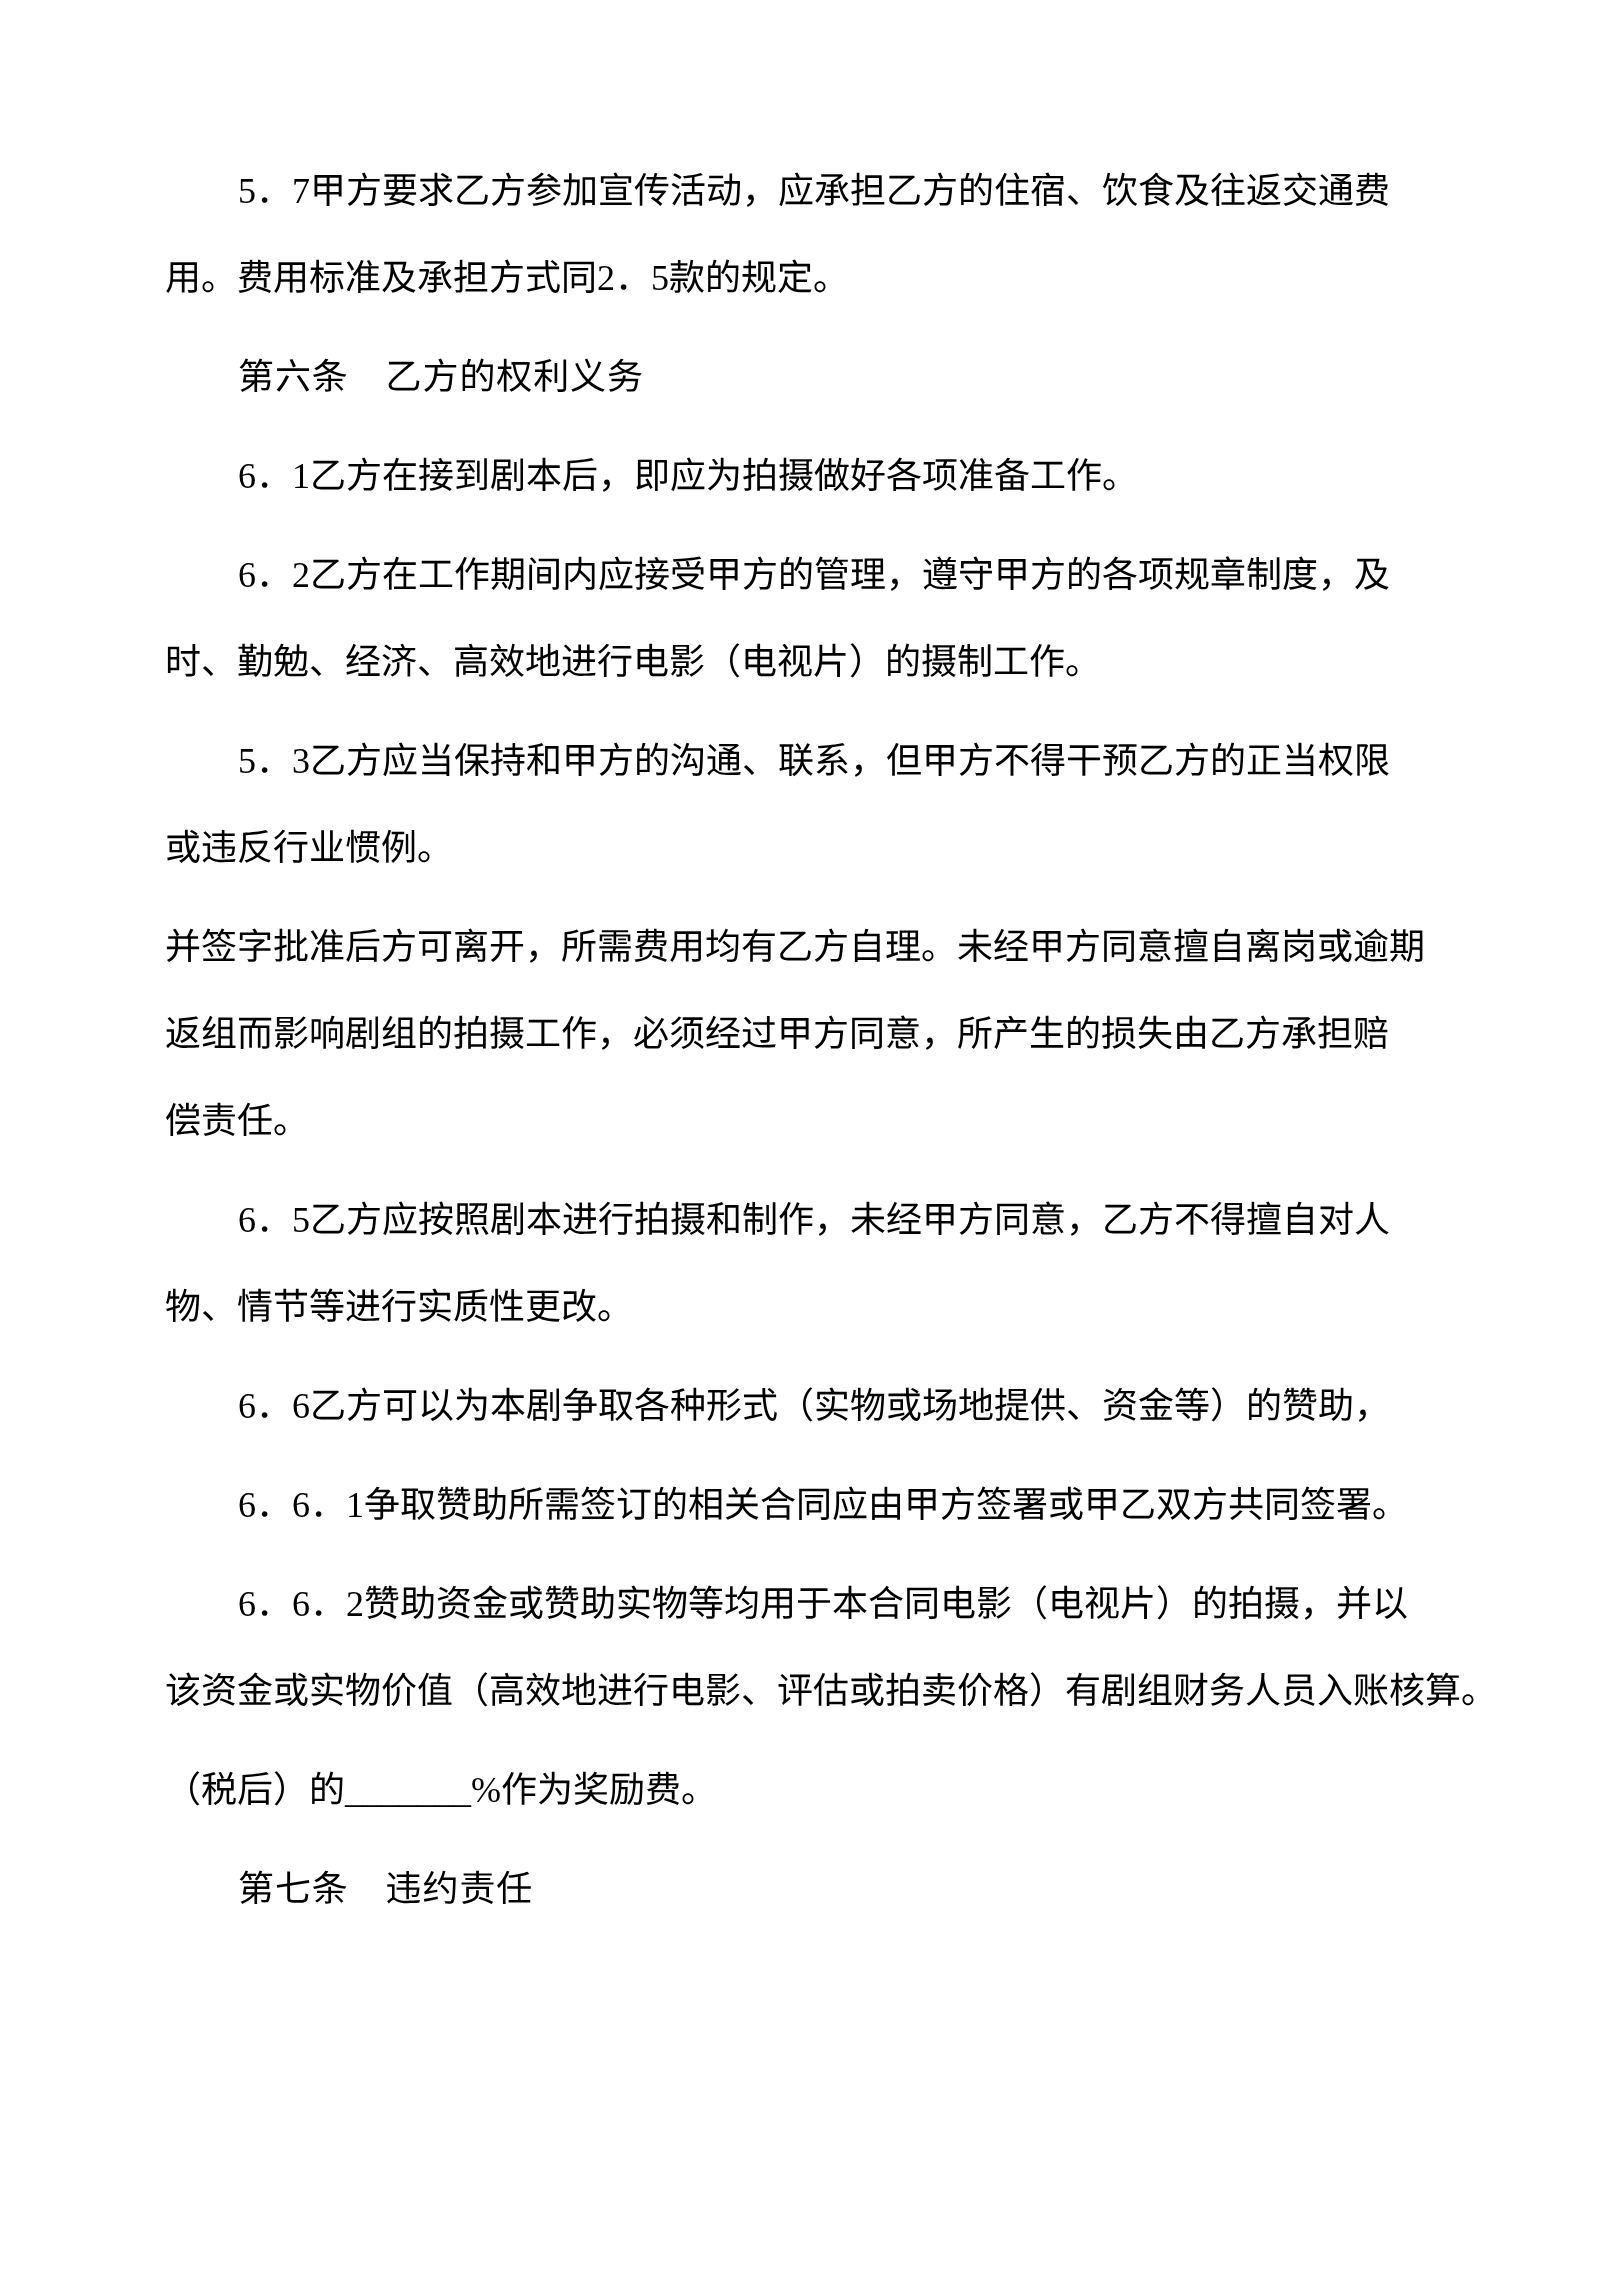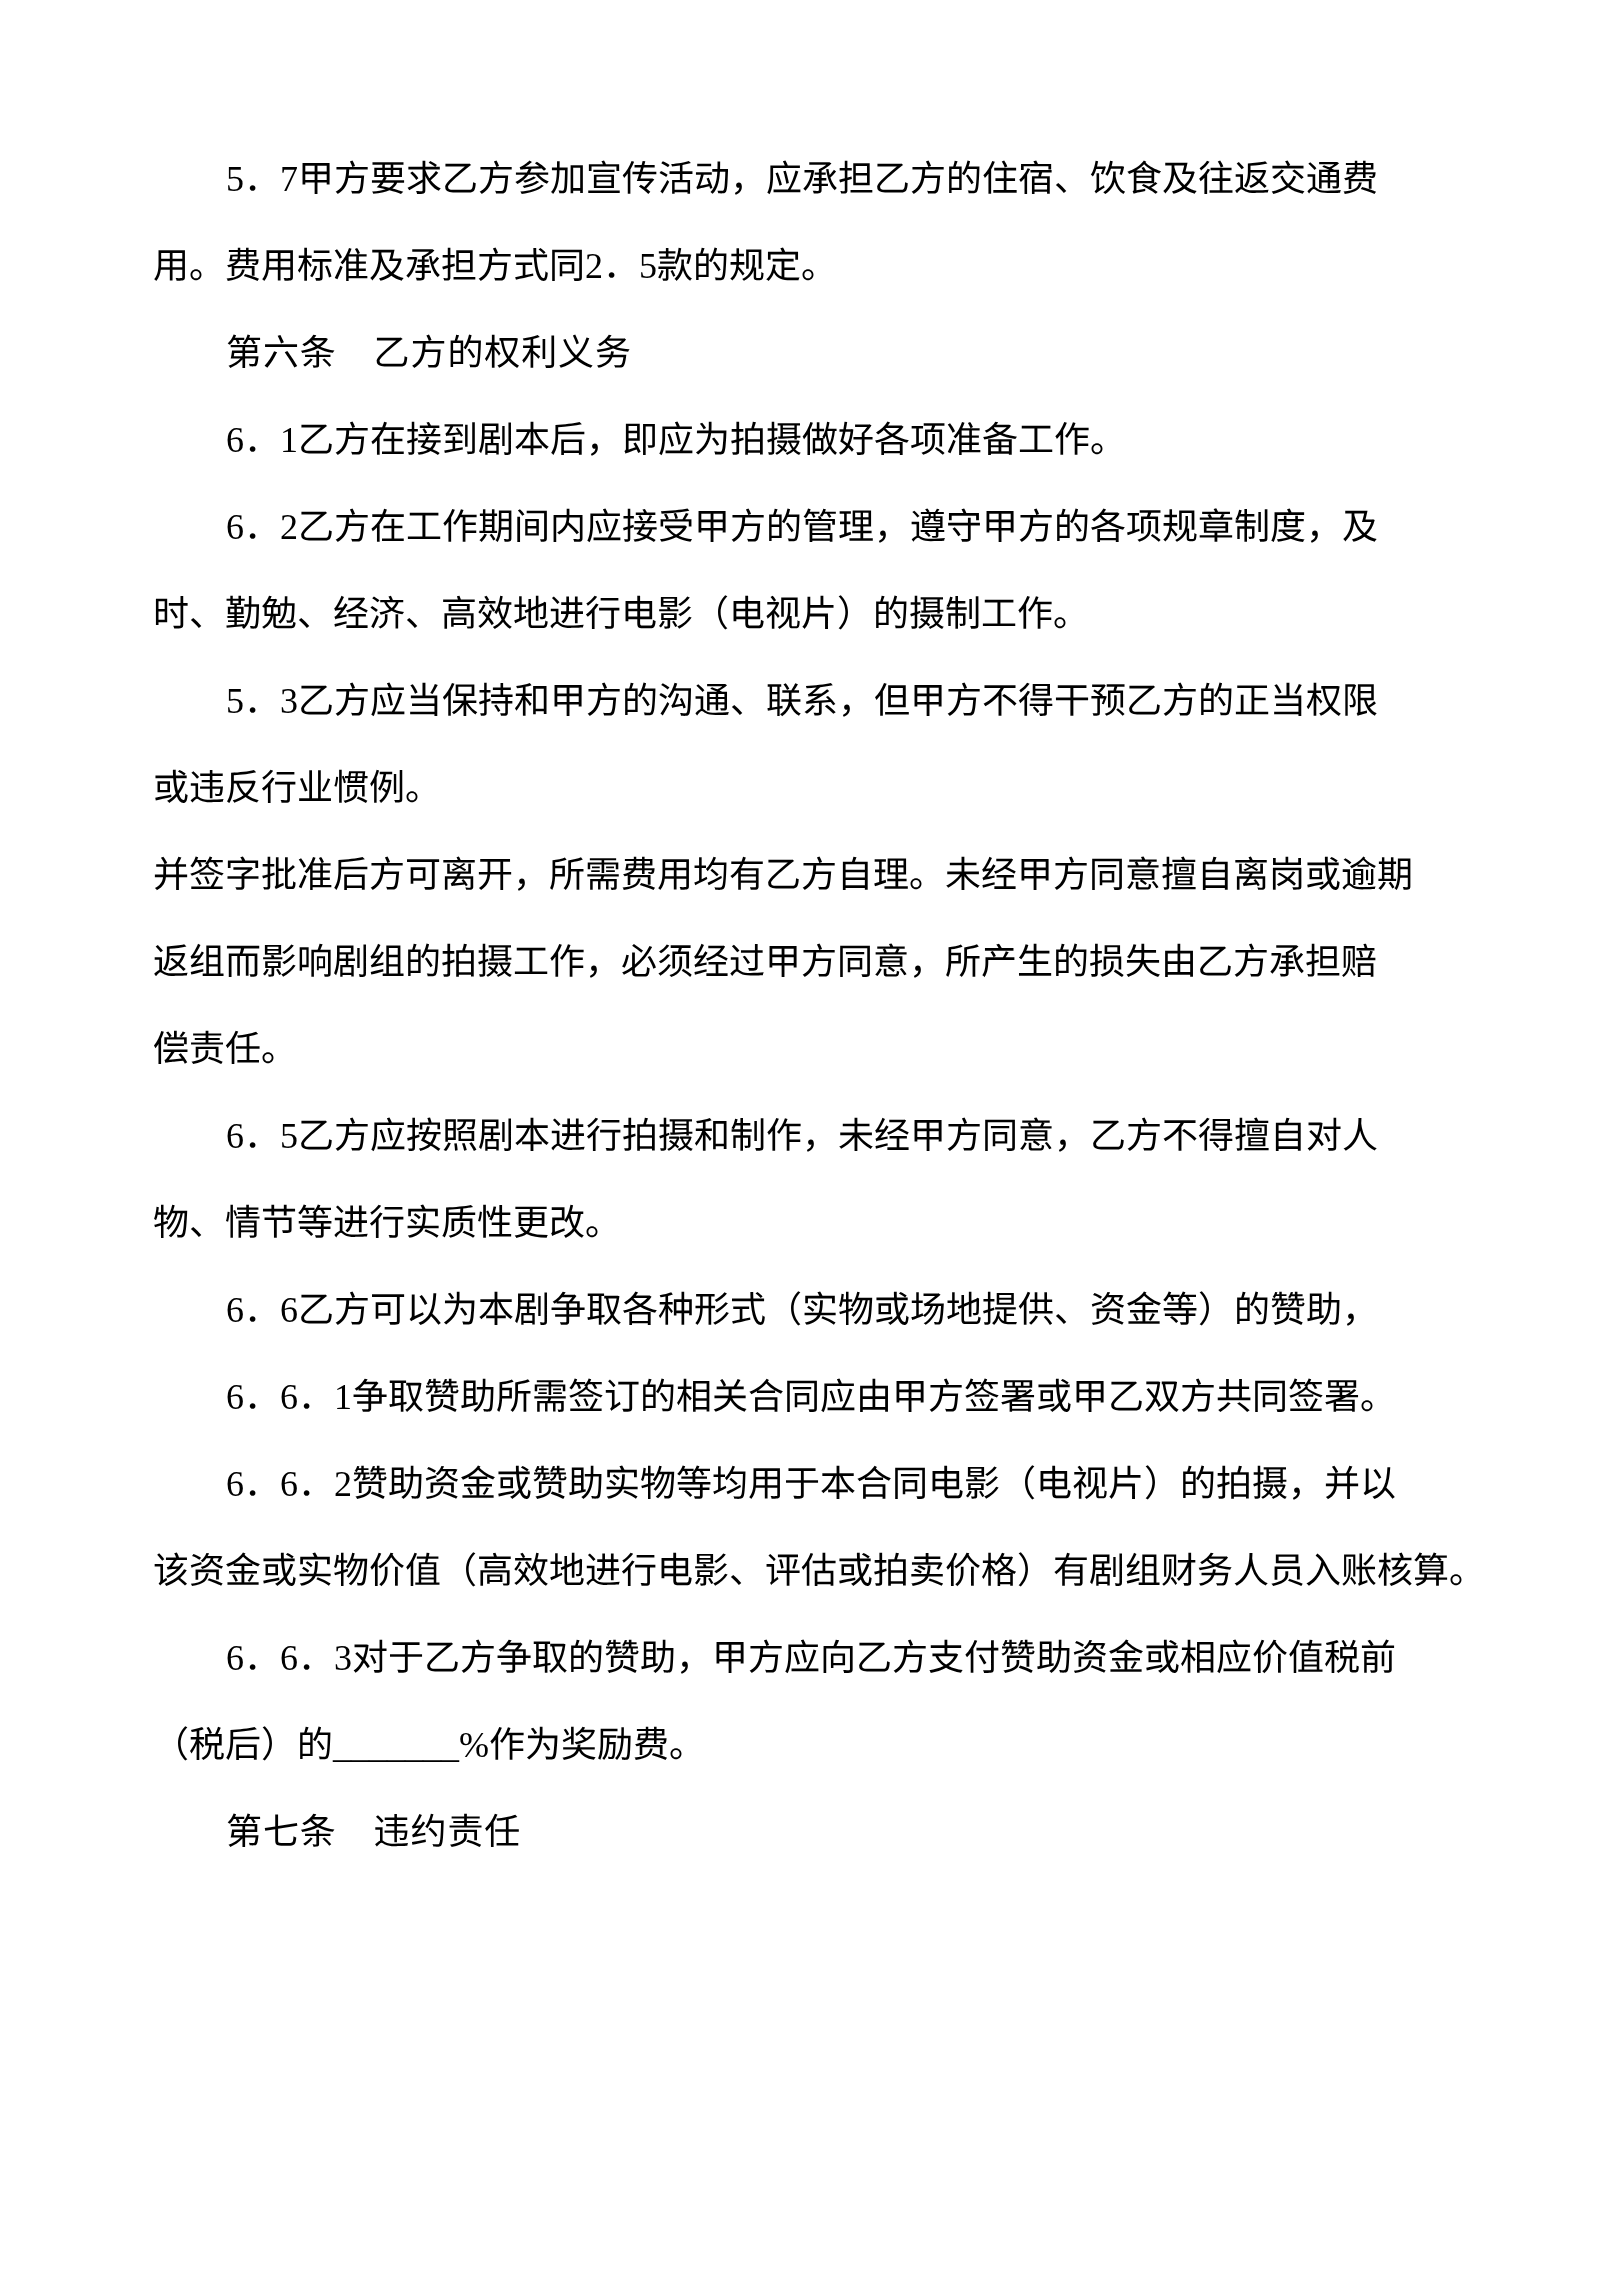--- a/index.html
+++ b/index.html
@@ -12,21 +12,21 @@
   .page {
     width: 1623px;
     height: 2294px;
     background: #ffffff;
     color: #000000;
     padding: 136px 141px 0 153px;
     font-family: "Liberation Serif", "DejaVu Serif", serif;
     font-size: 36px;
     line-height: 87px;
   }
-  .block { margin: 0; padding: 0; }
+  .block { margin: 12px; padding: 0; }
   .line {
     white-space: nowrap;
     min-height: 87px;
   }
   .line.first { text-indent: 73px; }
   .heading .line { font-weight: 400; letter-spacing: 0.9px; }
 </style>
 </head>
 <body>
 
@@ -73,21 +73,20 @@
   <div class="block">
     <div class="line first">6．6．1争取赞助所需签订的相关合同应由甲方签署或甲乙双方共同签署。</div>
   </div>
 
   <div class="block">
     <div class="line first">6．6．2赞助资金或赞助实物等均用于本合同电影（电视片）的拍摄，并以</div>
     <div class="line">该资金或实物价值（高效地进行电影、评估或拍卖价格）有剧组财务人员入账核算。</div>
   </div>
 
   <div class="block">
-    <div class="line first">6．6．3对于乙方争取的赞助，甲方应向乙方支付赞助资金或相应价值税前</div>
     <div class="line">（税后）的_______%作为奖励费。</div>
   </div>
 
   <div class="block heading">
     <div class="line first">第七条　违约责任</div>
   </div>
 
 </div>
 
 

